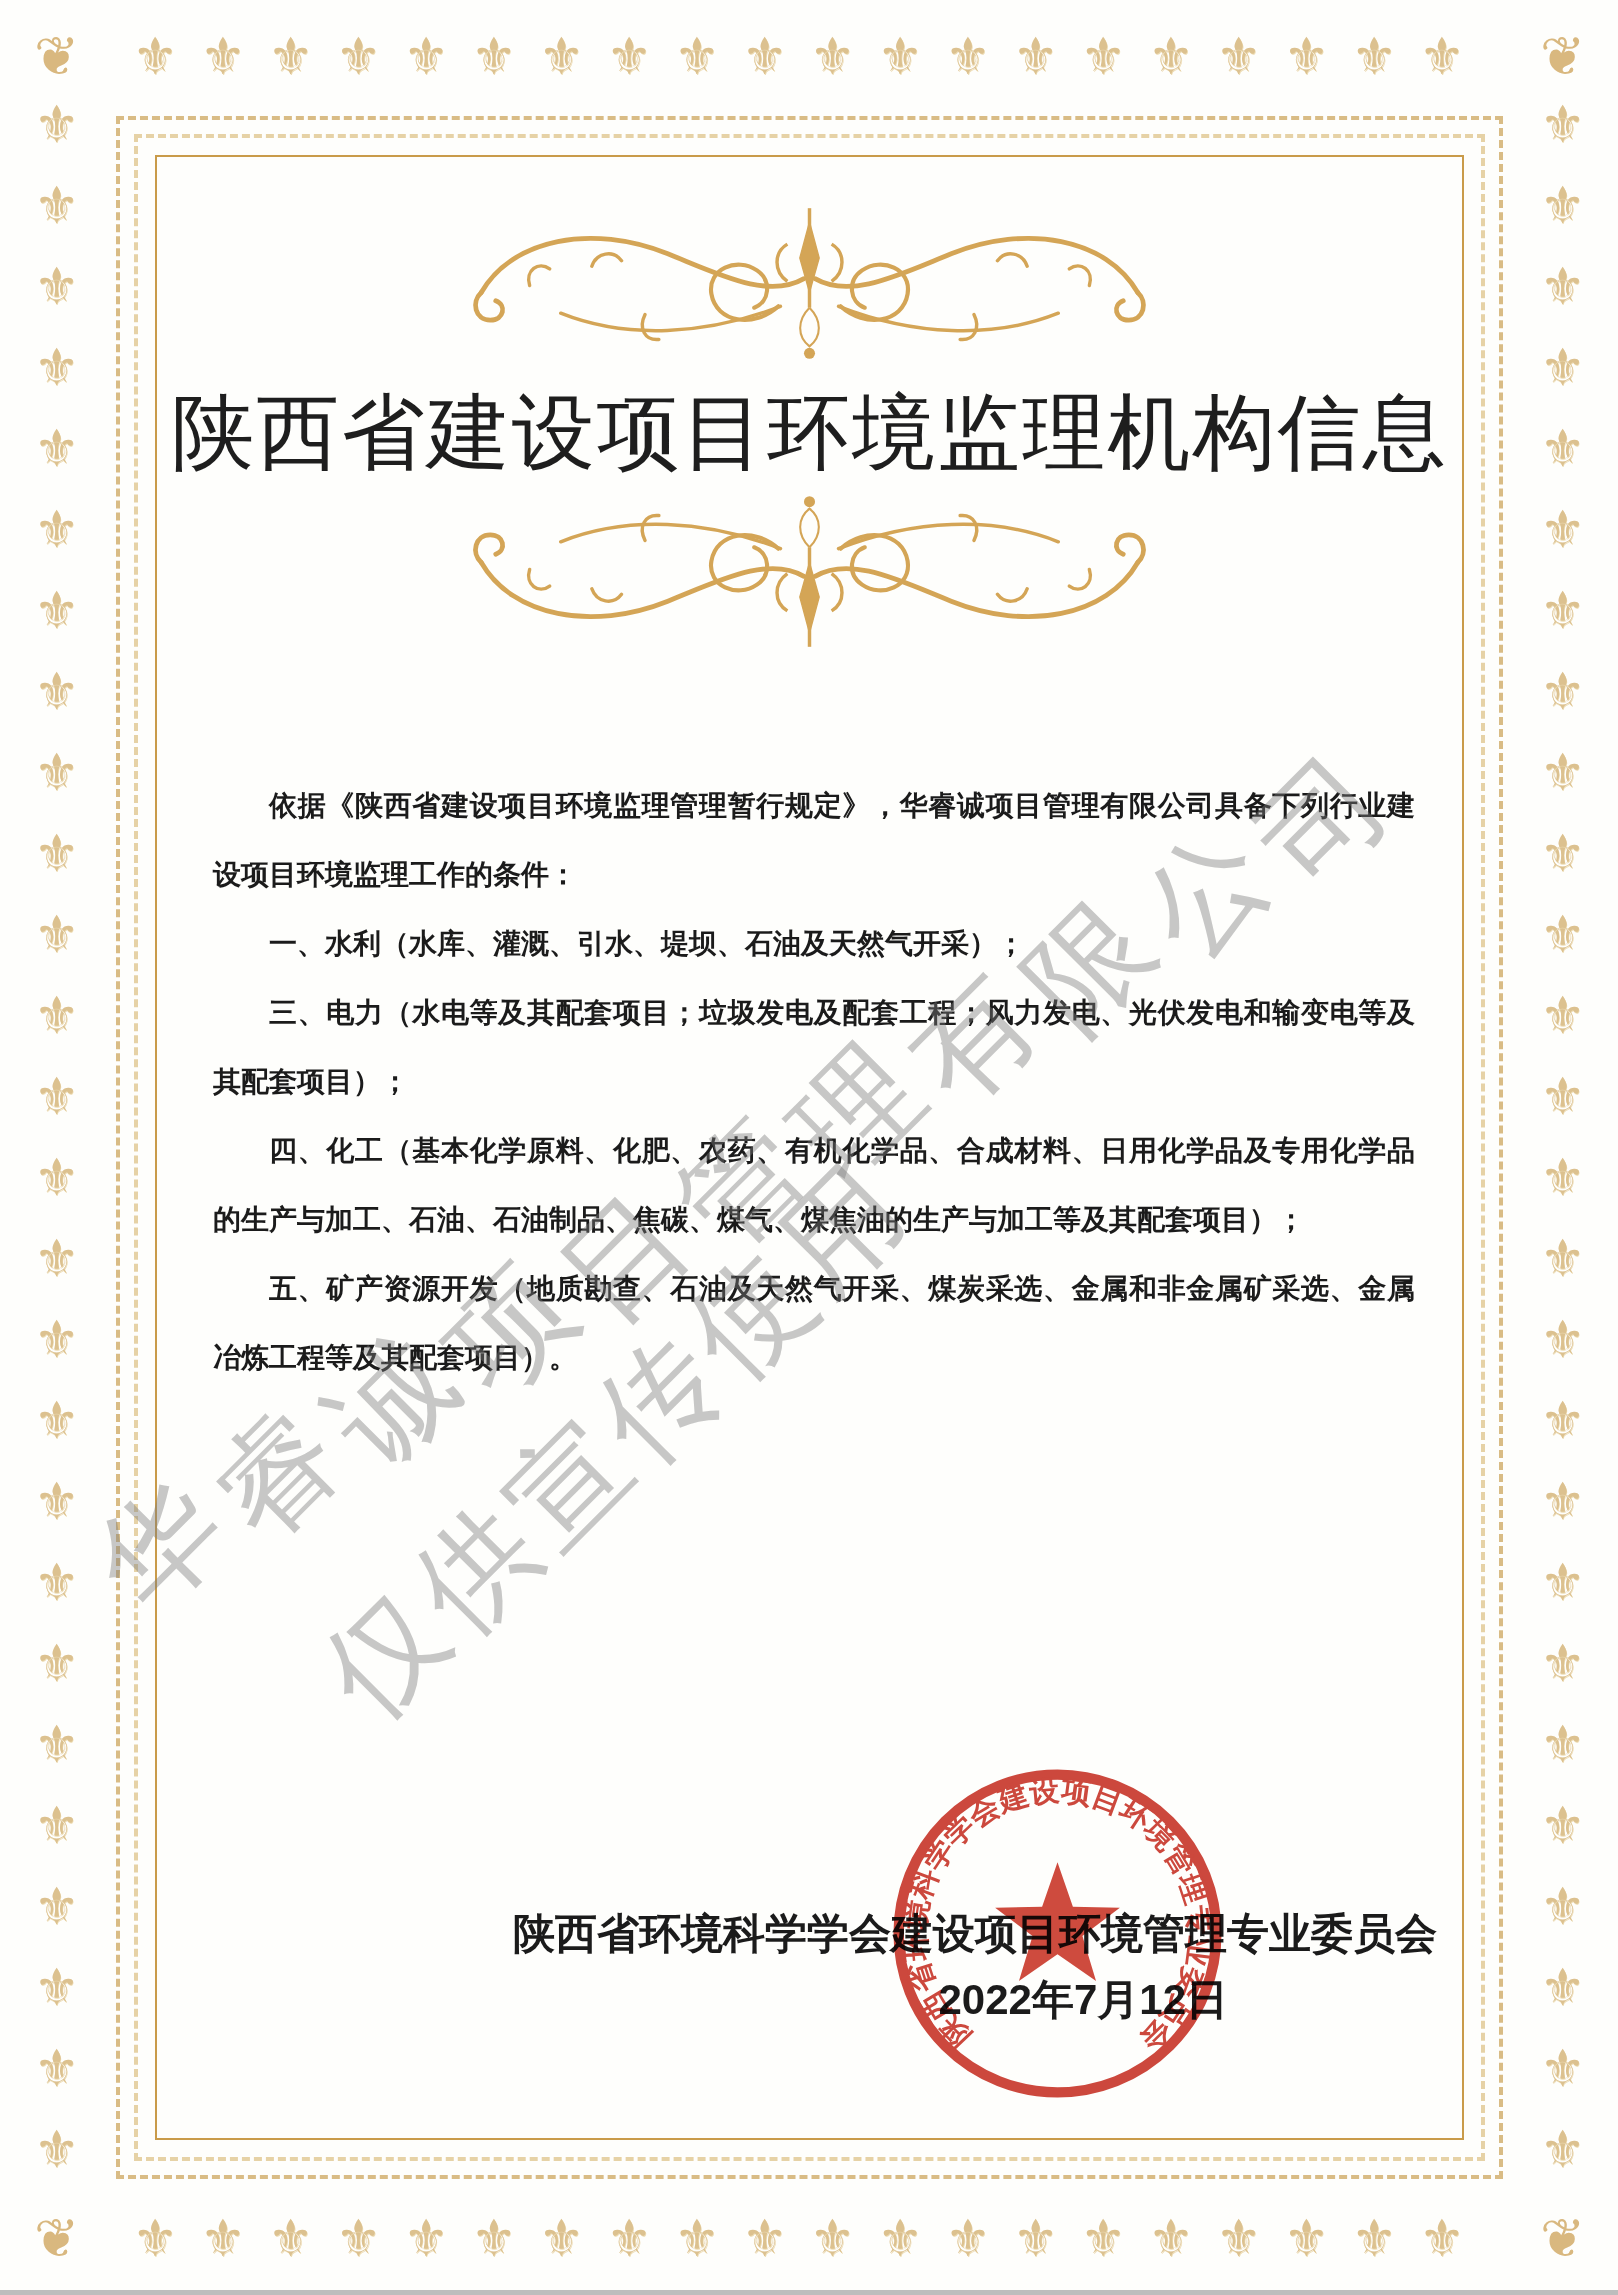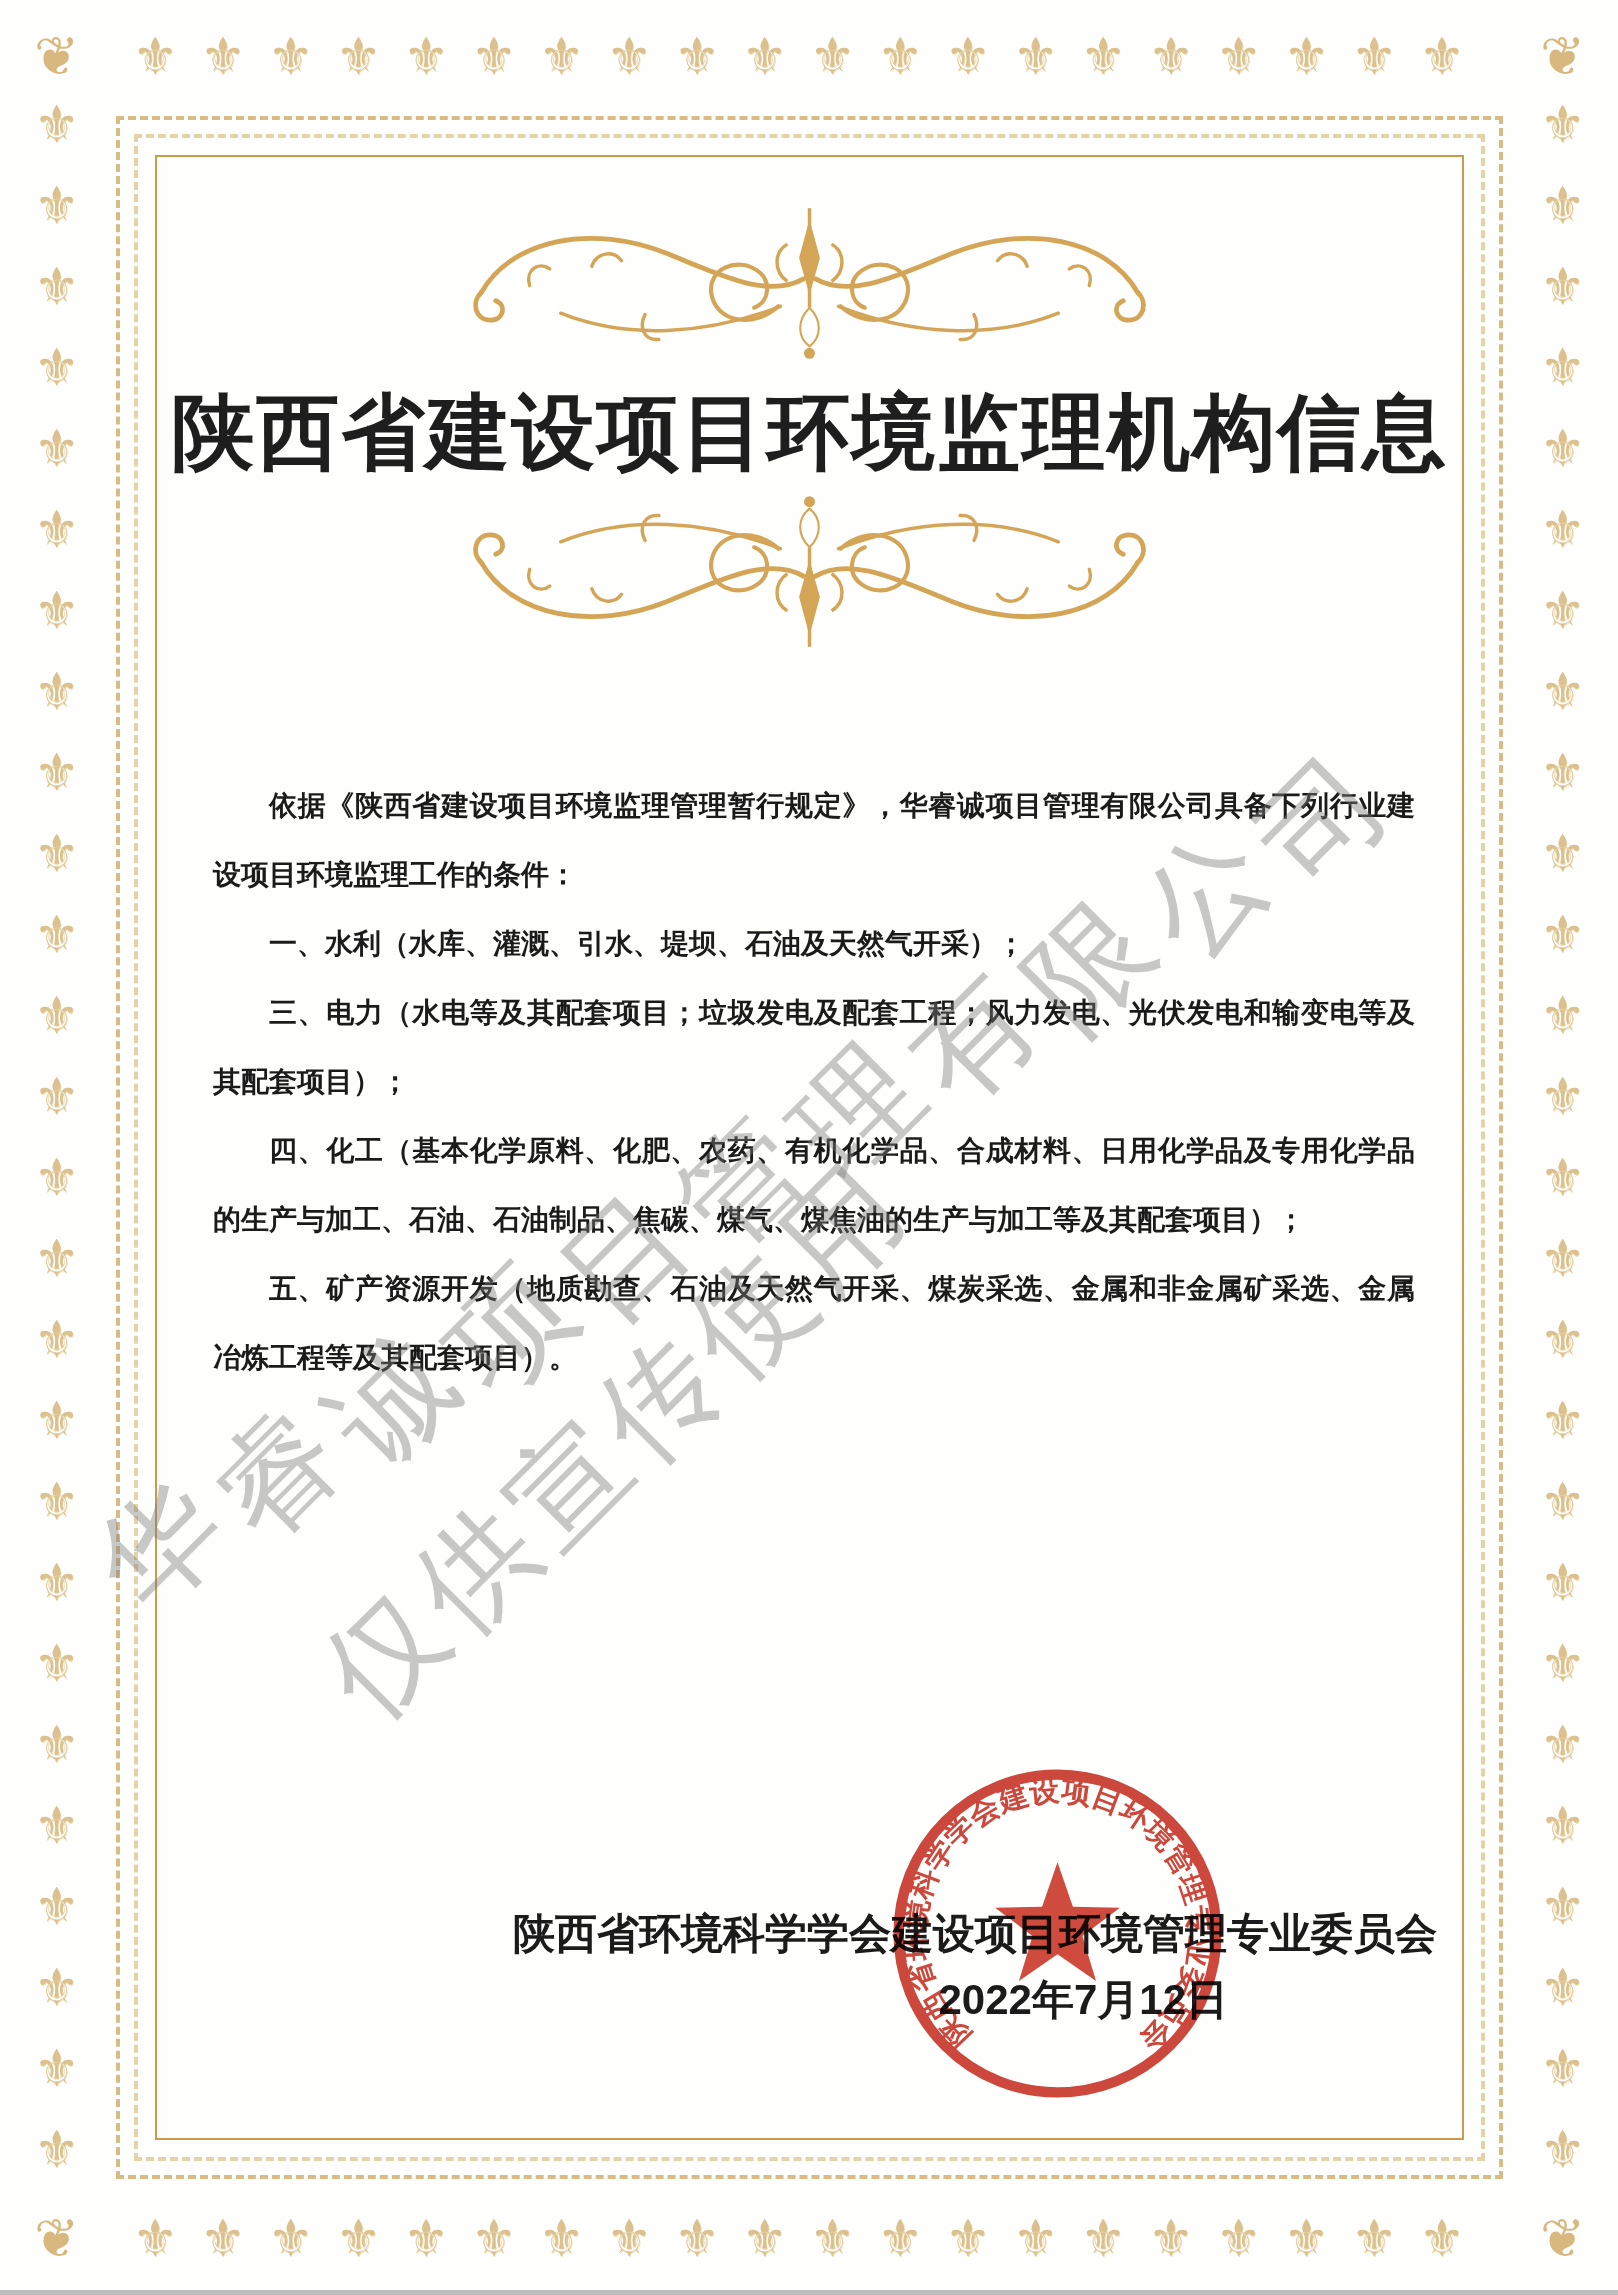--- a/index.html
+++ b/index.html
@@ -29,21 +29,21 @@
   .line-inner{position:absolute;inset:155px;border:2.1px solid #c99b4a;}
   .scan-edge{position:absolute;left:0;right:0;bottom:0;height:4.8px;background:#bdbdbd;}
 
   
   .flourish{position:absolute;left:464px;width:691px;height:159px;}
   .flourish.top-orn{top:204px;}
   .flourish.bottom-orn{top:492px;transform:scaleY(-1);}
 
   
   .title{position:absolute;left:0;right:0;top:378px;text-align:center;
-    font-size:83px;font-weight:700;color:#1e1e1e;letter-spacing:2.1px;
+    font-size:83px;font-weight:400;color:#1e1e1e;letter-spacing:2.1px;
     font-family:"Liberation Sans", sans-serif;}
 
   
   .content{position:absolute;left:213px;width:1202px;top:771px;color:#1b1b1b;
     font-size:28px;line-height:69px;font-weight:700;text-align:justify;}
   .content p{margin:0;text-indent:2em;}
 
   
   .sig-org{position:absolute;right:182px;top:1906px;font-size:42px;font-weight:700;
     color:#1b1b1b;white-space:nowrap;z-index:3;}

